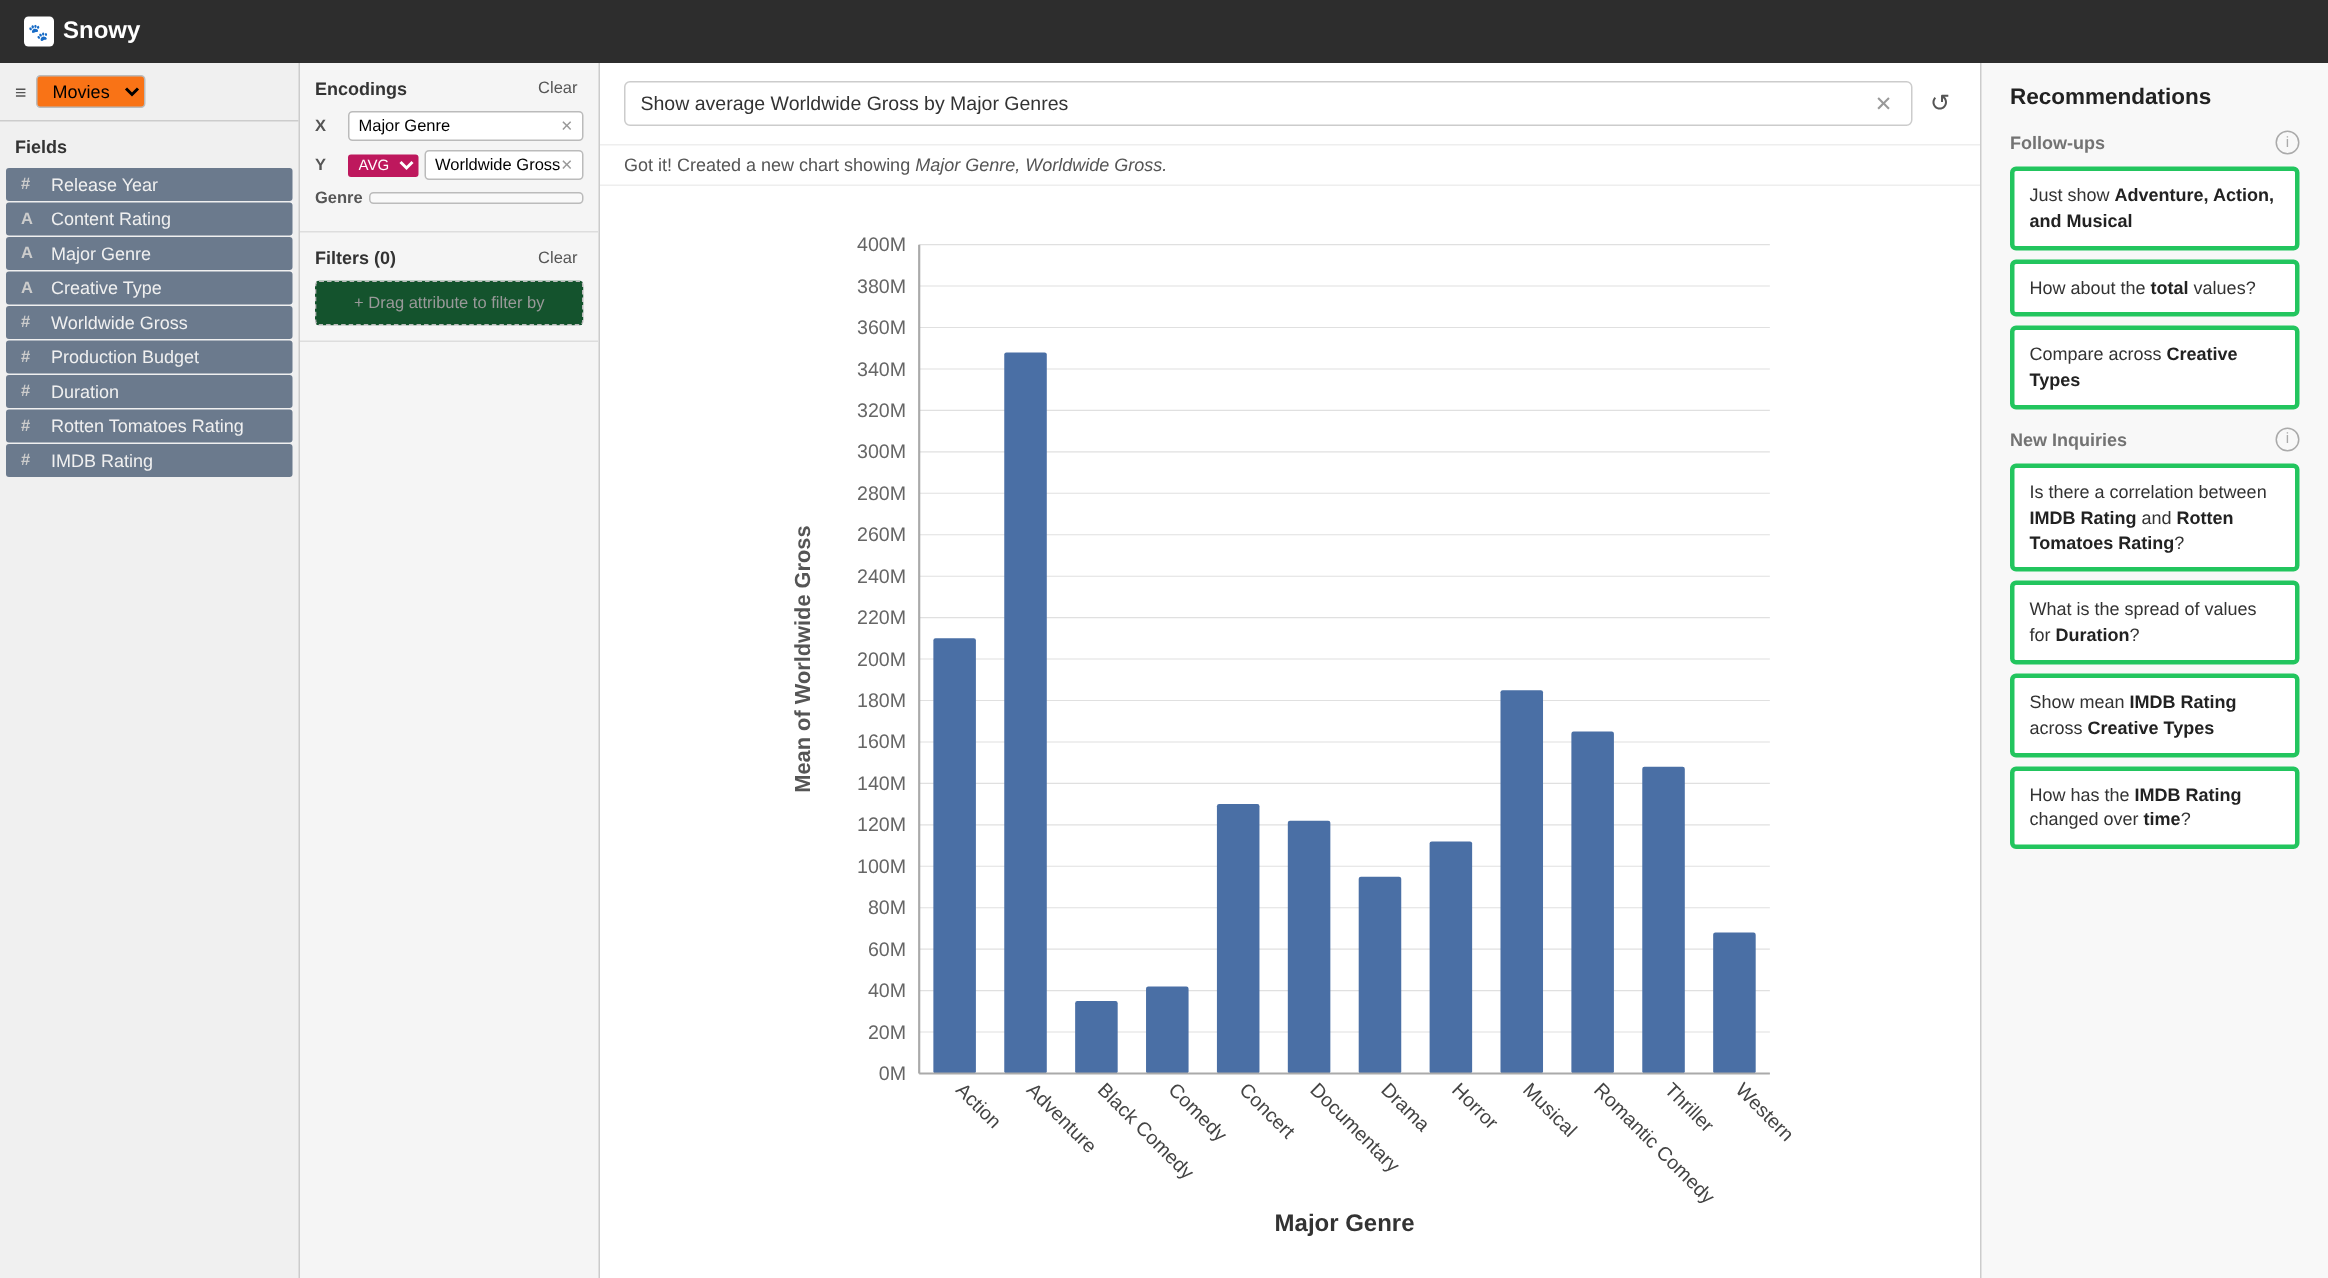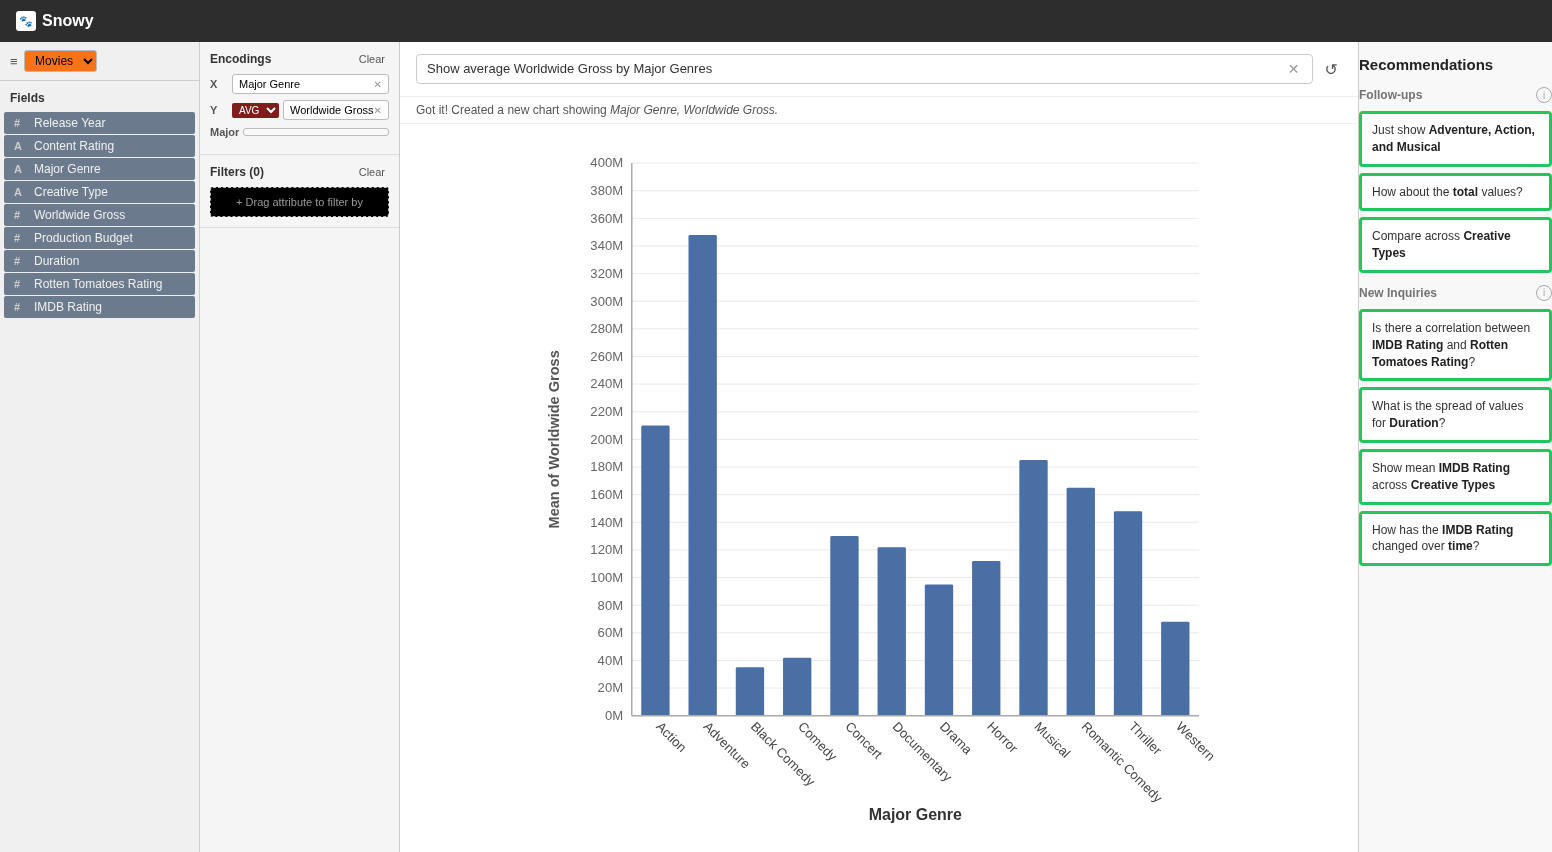--- a/index.html
+++ b/index.html
@@ -146,21 +146,21 @@
       gap: 4px;
     }
     .encoding-axis-label {
       font-size: 11px;
       font-weight: bold;
       color: #555;
       min-width: 18px;
     }
     .encoding-agg-select {
       font-size: 10px;
-      background: #7f1d1d;
+      background: #be185d;
       color: white;
       border: none;
       border-radius: 2px;
       padding: 1px 3px;
       cursor: pointer;
     }
     .encoding-field-pill {
       flex: 1;
       background: white;
       border: 1px solid #bbb;
@@ -182,21 +182,21 @@
       background: #f9f9f9;
     }
 
     .drag-filter-area {
       border: 1px dashed #bbb;
       border-radius: 3px;
       padding: 8px;
       text-align: center;
       color: #999;
       font-size: 11px;
-      background: #000000;
+      background: #14532d;
       cursor: pointer;
     }
 
     
     .chart-area {
       flex: 1;
       background: white;
       display: flex;
       flex-direction: column;
       overflow: hidden;
@@ -253,25 +253,25 @@
     .chart-wrapper {
       flex: 1;
       padding: 10px 10px 20px 10px;
       display: flex;
       align-items: flex-end;
       overflow: hidden;
     }
 
     
     .right-panel {
-      width: 194px;
+      width: 232px;
       background: #f8f8f8;
       border-left: 1px solid #ccc;
       flex-shrink: 0;
-      padding: 14px 0;
+      padding: 14px 19px;
       overflow-y: auto;
     }
 
     .rec-title {
       font-size: 15px;
       font-weight: 600;
       color: #222;
       margin-bottom: 14px;
     }
 
@@ -390,21 +390,21 @@
             </div>
             <div class="encoding-row">
               <span class="encoding-axis-label">Y</span>
               <select class="encoding-agg-select"><option>AVG</option></select>
               <div class="encoding-field-pill">
       <span>Worldwide Gross</span>
       <span class="remove-x">✕</span>
     </div>
             </div>
             <div class="encoding-row">
-              <span class="encoding-axis-label">Major</span>
+              <span class="encoding-axis-label">Genre</span>
               <div class="encoding-field-pill empty"></div>
             </div>
           </div>
       </div>
 
       <div class="panel-section">
         <div class="panel-section-header">
           <span class="panel-section-title">Filters (0)</span>
           <button class="panel-clear-btn">Clear</button>
         </div>

